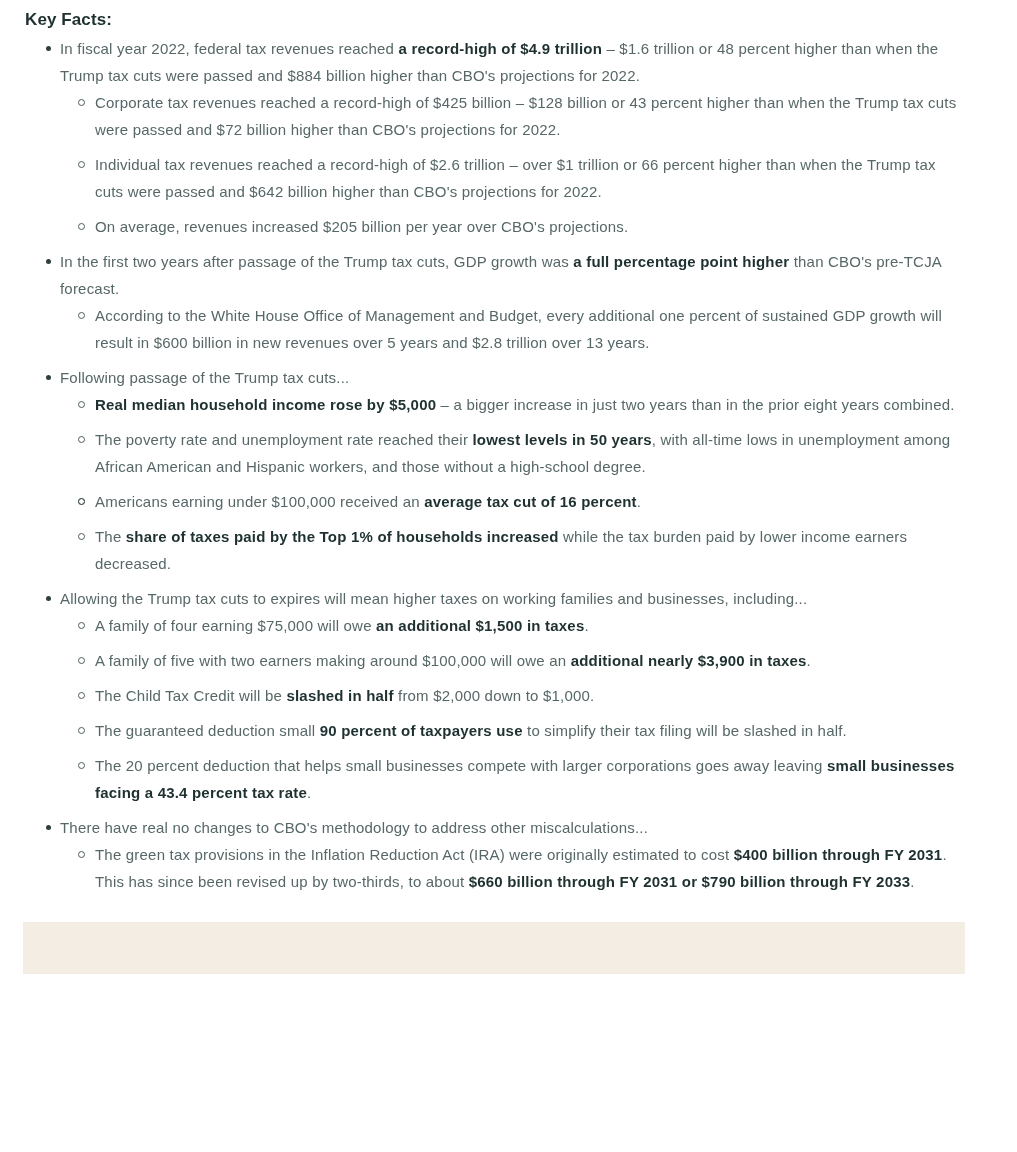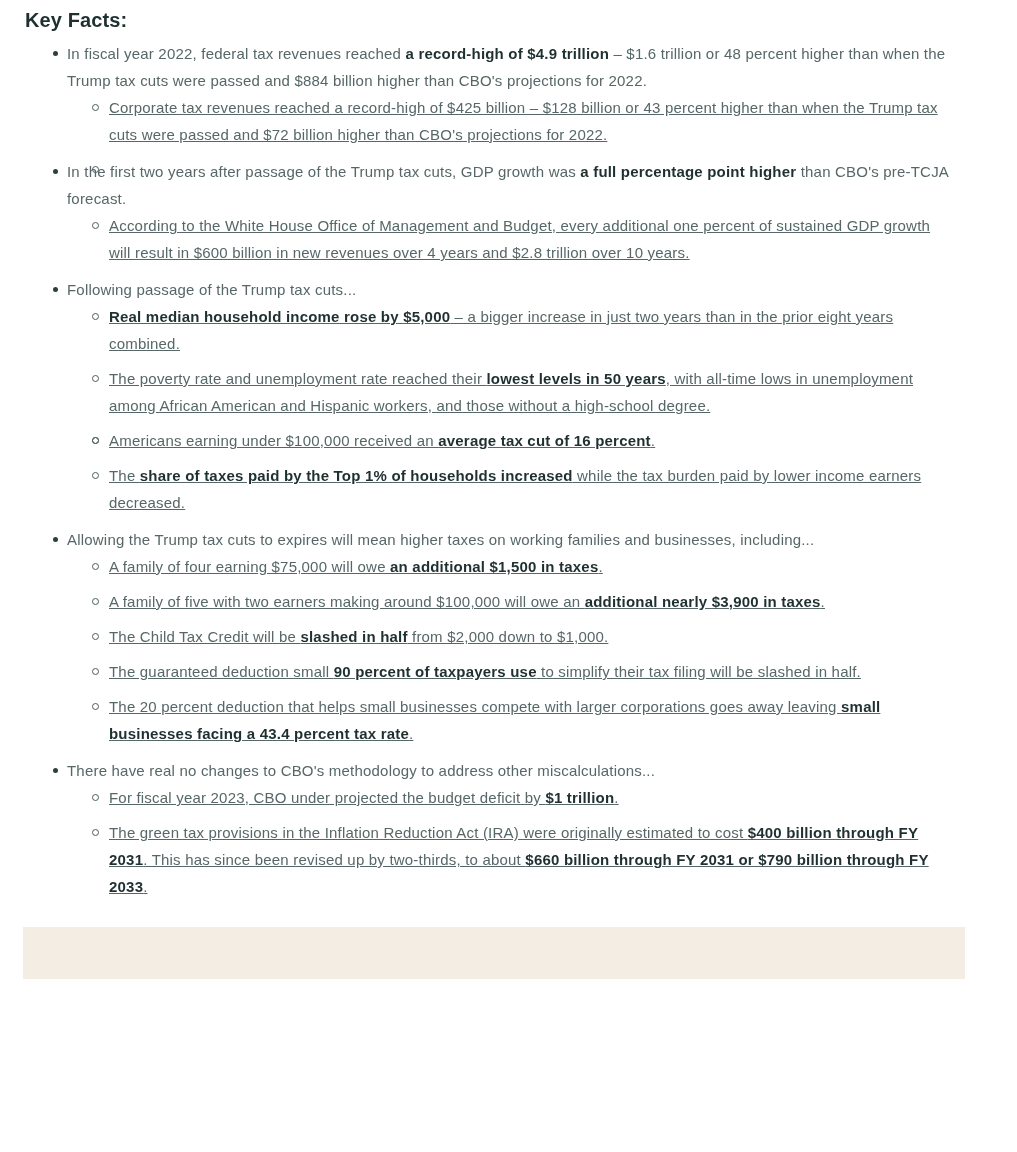--- a/index.html
+++ b/index.html
@@ -16,48 +16,47 @@
     line-height:27px;
     width:1017px;
     min-height:1152px;
     box-sizing:border-box;
   }
   .page{
     padding:10px 27px 0 25px;
   }
   h3.page-title{
     margin:0 0 5px 0;
-    font-size:20px;
+    font-size:17px;
     font-weight:bold;
     color:var(--emph);
     letter-spacing:0.1px;
     line-height:20px;
   }
   ul.l1, ul.l2{
     list-style:none;
-    margin:10px;
+    margin:3px;
     padding:0;
   }
   li.l1item{
     position:relative;
     padding-left:32px;
     margin-bottom:8px;
   }
   li.l1item > .dot{
     position:absolute;
     left:18px;
     top:11px;
     width:5px;
     height:5px;
     border-radius:50%;
     background:#2f3f3f;
   }
   ul.l2{
     margin-top:0;
-    text-decoration:underline;
   }
   li.l2item{
     position:relative;
     padding-left:32px;
     margin-bottom:8px;
   }
   li.l2item > .ring{
     position:absolute;
     left:15px;
     top:10px;
@@ -93,30 +92,35 @@
         <li class="l1item">
     <span class="dot"></span>
     <span class="txt"><span>In fiscal year 2022, federal tax revenues reached </span><span class="b">a record-high of $4.9 trillion</span><span> – $1.6 trillion or 48 percent higher than when the Trump tax cuts were passed and $884 billion higher than CBO's projections for 2022.</span></span>
     <ul class="l2">
             <li class="l2item">
     <span class="ring"></span>
     <span class="txt"><span>Corporate tax revenues reached a record-high of $425 billion – $128 billion or 43 percent higher than when the Trump tax cuts were passed and $72 billion higher than CBO's projections for 2022.</span></span>
   </li>
             <li class="l2item">
     <span class="ring"></span>
+    <span class="txt"><span>Individual tax revenues reached a record-high of $2.6 trillion – over $1 trillion or 66 percent higher than when the Trump tax cuts were passed and $642 billion higher than CBO's projections for 2022.</span></span>
+  </li>
+            <li class="l2item">
+    <span class="ring"></span>
+    <span class="txt"><span>On average, revenues increased $205 billion per year over CBO's projections.</span></span>
   </li>
           </ul>
   </li>
         <li class="l1item">
     <span class="dot"></span>
     <span class="txt"><span>In the first two years after passage of the Trump tax cuts, GDP growth was </span><span class="b">a full percentage point higher</span><span> than CBO's pre-TCJA forecast.</span></span>
     <ul class="l2">
             <li class="l2item">
     <span class="ring"></span>
-    <span class="txt"><span>According to the White House Office of Management and Budget, every additional one percent of sustained GDP growth will result in $600 billion in new revenues over 4 years and $2.8 trillion over 10 years.</span></span>
+    <span class="txt"><span>According to the White House Office of Management and Budget, every additional one percent of sustained GDP growth will result in $600 billion in new revenues over 5 years and $2.8 trillion over 13 years.</span></span>
   </li>
           </ul>
   </li>
         <li class="l1item">
     <span class="dot"></span>
     <span class="txt"><span>Following passage of the Trump tax cuts...</span></span>
     <ul class="l2">
             <li class="l2item">
     <span class="ring"></span>
     <span class="txt"><span class="b">Real median household income rose by $5,000</span><span> – a bigger increase in just two years than in the prior eight years combined.</span></span>
@@ -163,24 +167,20 @@
     <span class="txt"><span>The 20 percent deduction that helps small businesses compete with larger corporations goes away leaving </span><span class="b">small businesses facing a 43.4 percent tax rate</span><span>.</span></span>
   </li>
           </ul>
   </li>
         <li class="l1item">
     <span class="dot"></span>
     <span class="txt"><span>There have real no changes to CBO's methodology to address other miscalculations...</span></span>
     <ul class="l2">
             <li class="l2item">
     <span class="ring"></span>
-    <span class="txt"><span>For fiscal year 2023, CBO under projected the budget deficit by </span><span class="b">$1 trillion</span><span>.</span></span>
-  </li>
-            <li class="l2item">
-    <span class="ring"></span>
     <span class="txt"><span>The green tax provisions in the Inflation Reduction Act (IRA) were originally estimated to cost </span><span class="b">$400 billion through FY 2031</span><span>. This has since been revised up by two-thirds, to about </span><span class="b">$660 billion through FY 2031 or $790 billion through FY 2033</span><span>.</span></span>
   </li>
           </ul>
   </li>
       </ul>
   </div>
   <div class="footer-band"></div>
 </div>
 
 </body></html>

